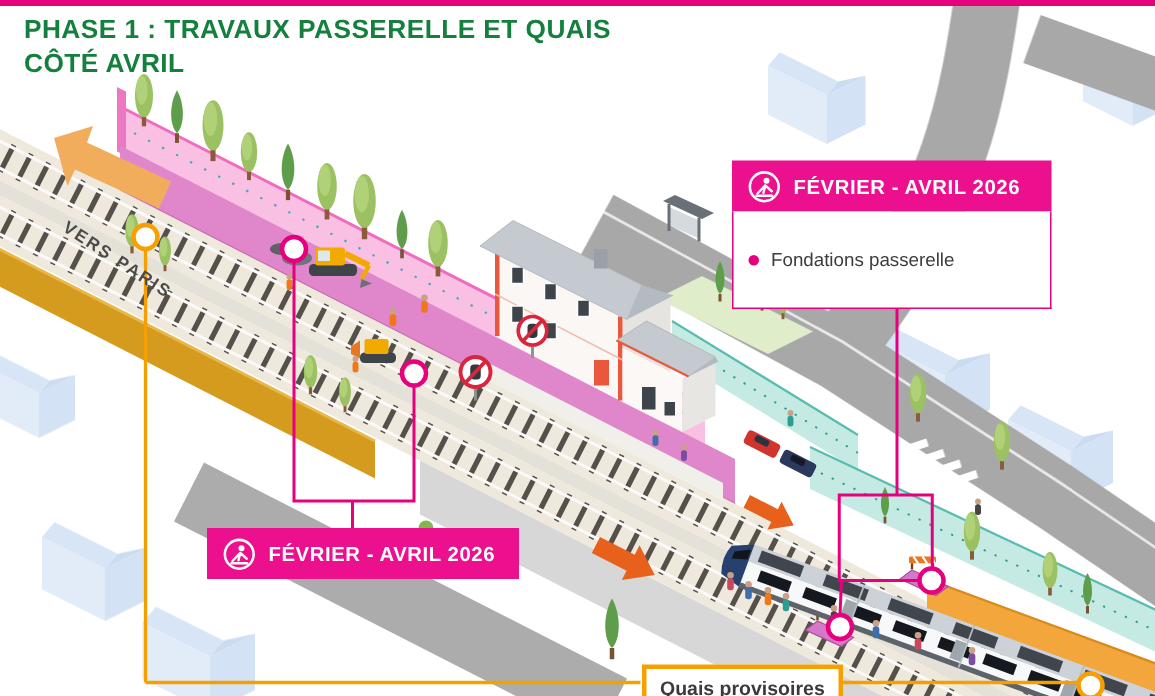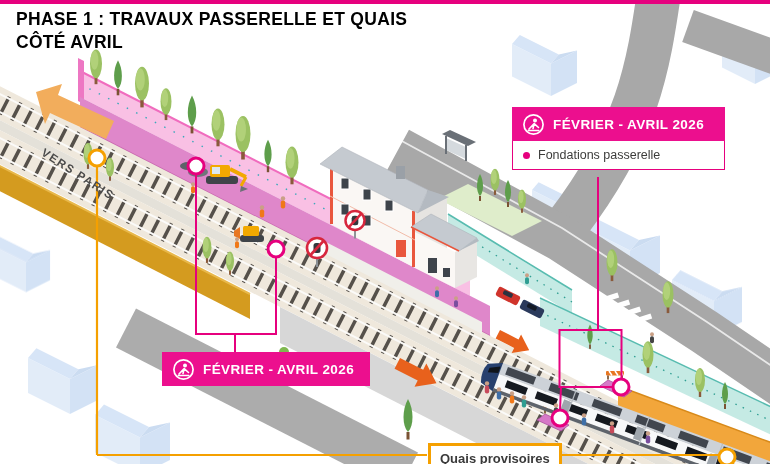--- a/index.html
+++ b/index.html
@@ -1,28 +1,28 @@
 <!DOCTYPE html>
 <html><head>
 <meta charset="utf-8">
 <style>
   html,body{margin:0;padding:0;background:#fff;}
   .stage{position:relative;width:770px;height:464px;background:#ffffff;overflow:hidden;
          font-family:"Liberation Sans",sans-serif;}
   .topbar{position:absolute;left:0;top:0;width:770px;height:4px;background:#E6007E;}
   .scene{position:absolute;left:0;top:0;width:770px;height:464px;}
   .title{position:absolute;left:16px;top:8px;width:620px;font-size:17.5px;line-height:1.32;
-         font-weight:bold;color:#000000;letter-spacing:.3px;}
+         font-weight:bold;color:#15803d;letter-spacing:.3px;}
   .vers{position:absolute;left:46px;top:146px;transform:rotate(33deg);transform-origin:left top;
         font-size:11.5px;font-weight:bold;color:#4A4A4A;letter-spacing:1.5px;}
-  .callout{position:absolute;box-sizing:border-box;margin-left:24px;}
+  .callout{position:absolute;box-sizing:border-box;}
   .co-head{display:flex;align-items:center;gap:8px;background:#EC0F8E;color:#fff;
            font-weight:bold;font-size:13.5px;letter-spacing:.4px;padding:5px 10px;height:34px;
            box-sizing:border-box;}
-  .co-body{background:#fff;border:1.5px solid #E6007E;border-top:none;padding:7px 10px;
+  .co-body{background:#fff;border:1.5px solid #E6007E;border-top:none;padding:25px 10px;
            font-size:12.5px;color:#3C3C3B;display:flex;align-items:center;gap:8px;}
   .dot{width:7px;height:7px;border-radius:50%;background:#E6007E;flex:0 0 auto;}
   .co-a{left:488px;top:107px;width:213px;}
   .co-b{left:138px;top:352px;width:208px;}
   .co-orange{position:absolute;left:428px;top:443px;width:134px;height:42px;background:#fff;
              border:3px solid #F5A000;box-sizing:border-box;font-size:13px;font-weight:bold;
              color:#3A3A3A;padding:5px 9px;}
 </style>
 </head>
 <body>

